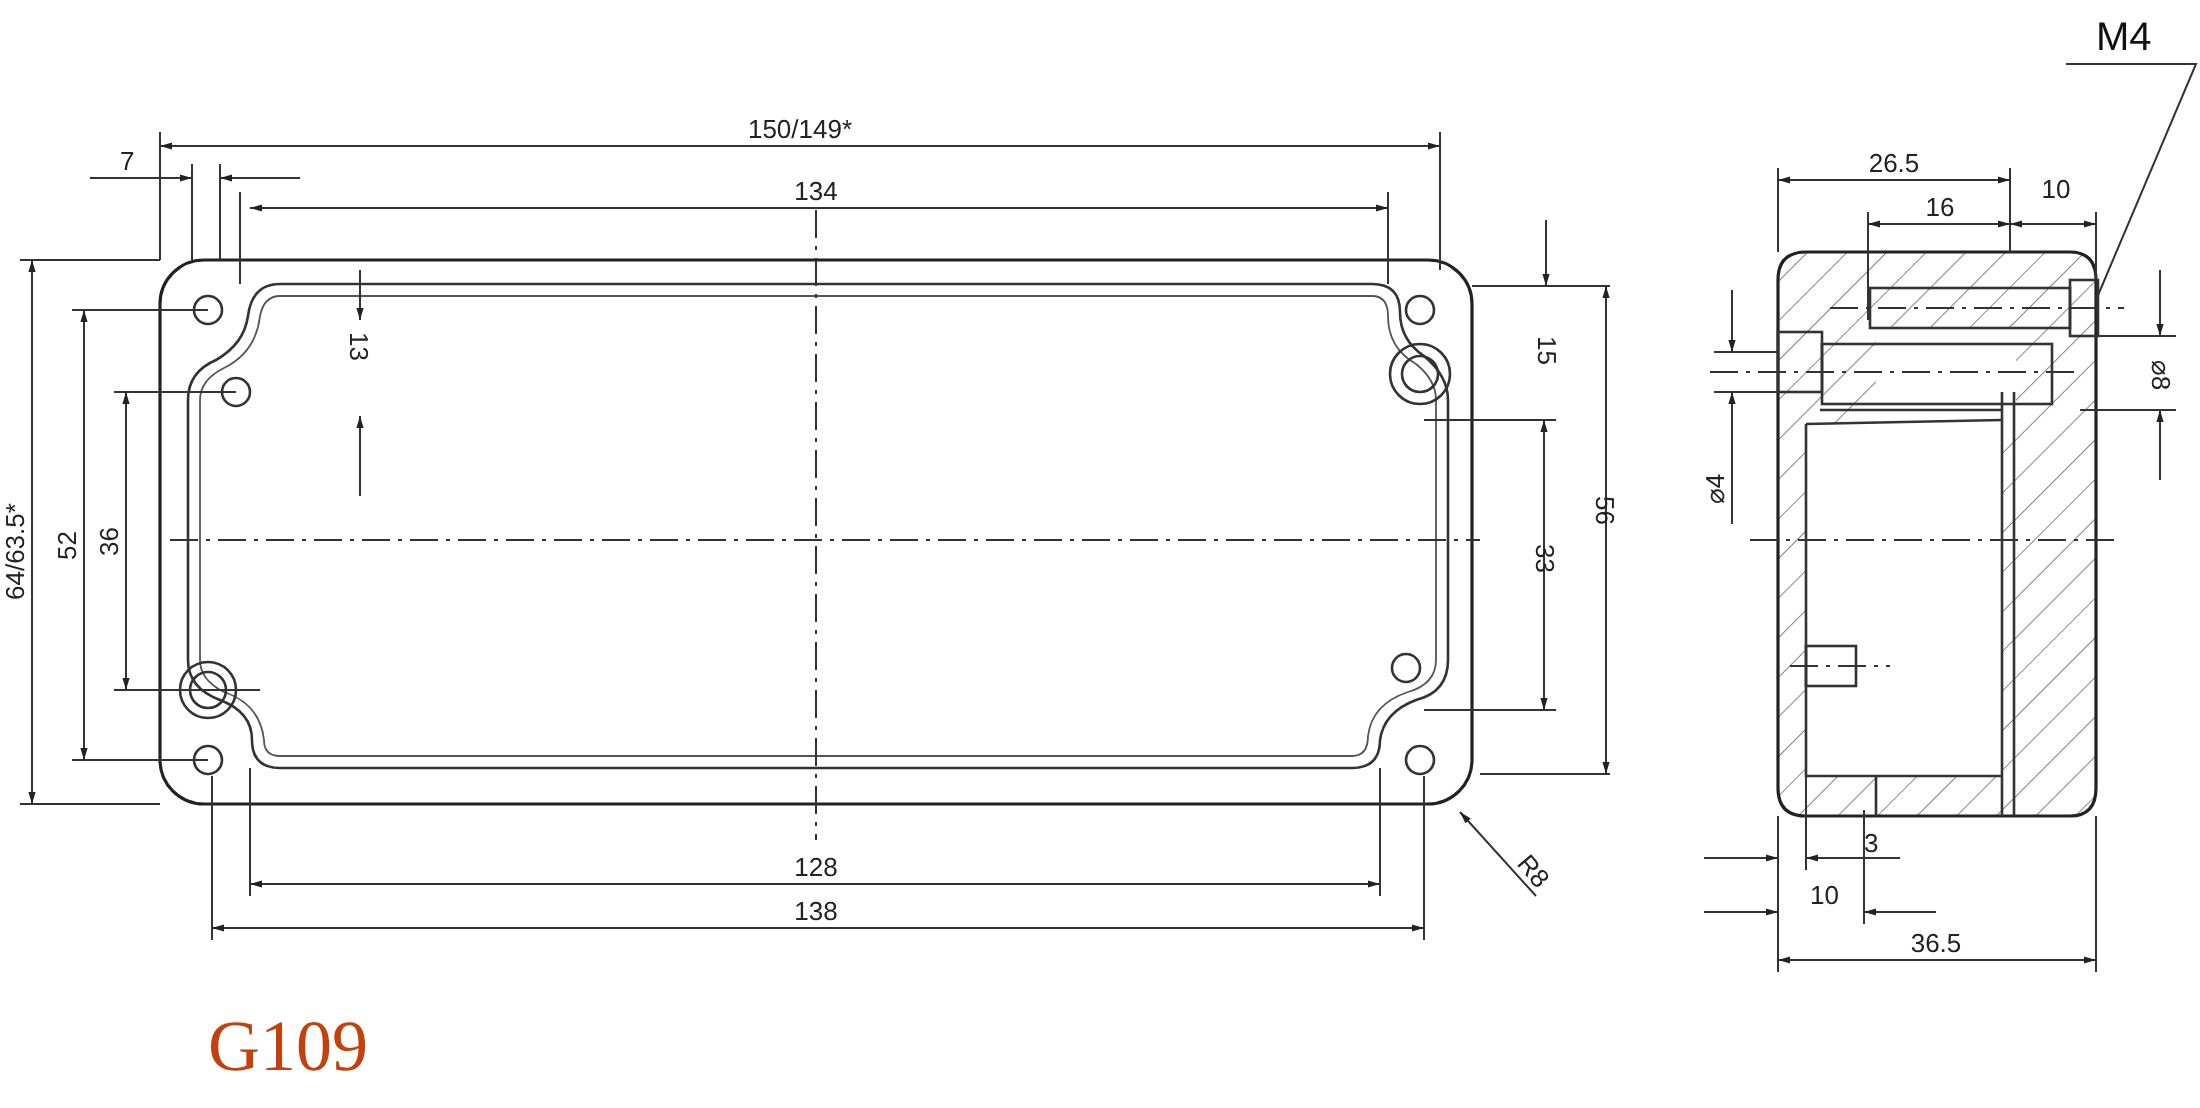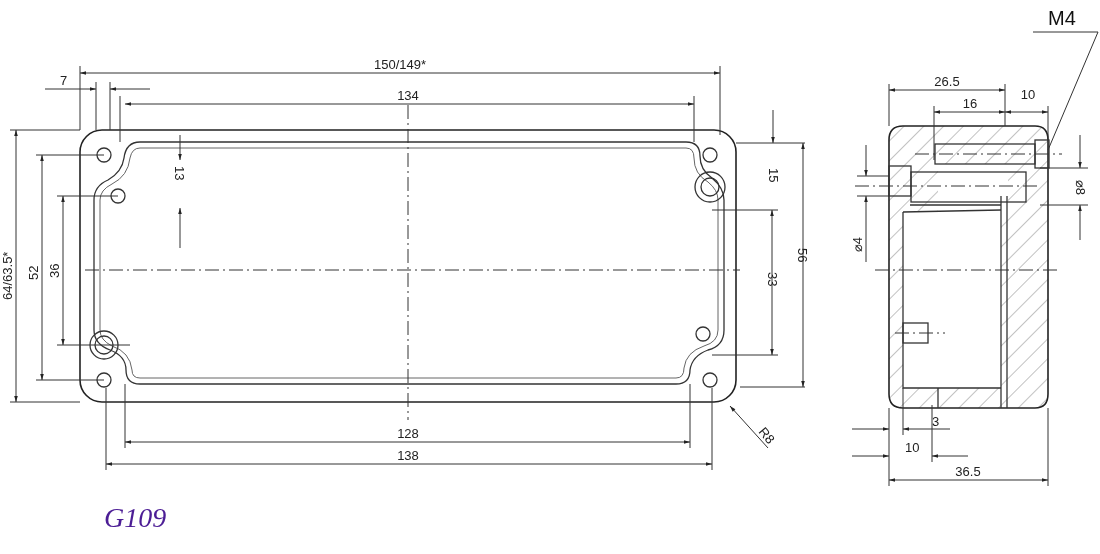--- a/index.html
+++ b/index.html
@@ -6,21 +6,21 @@
   body { width:1100px; height:554px; overflow:hidden; position:relative; font-family:"Liberation Sans", sans-serif; }
   svg { position:absolute; left:0; top:0; }
   .ln { stroke:#333; stroke-width:1.3; fill:none; }
   .thk { stroke:#222; stroke-width:1.6; fill:none; }
   .thin { stroke:#555; stroke-width:0.9; fill:none; }
   .dim { stroke:#333; stroke-width:1; fill:none; }
   .ctr { stroke:#333; stroke-width:1; fill:none; stroke-dasharray:14 4 2 4; }
   .hatch { fill:url(#hatch); stroke:none; }
   .lbl { font-family:"Liberation Sans", sans-serif; font-size:13px; fill:#222; }
   .lbl-big { font-family:"Liberation Sans", sans-serif; font-size:20px; fill:#111; }
-  .model { position:absolute; left:104px; top:502px; font-family:"Liberation Serif", serif; font-style:italic; font-size:28px; color:#4c1d95; }
+  .model { position:absolute; left:104px; top:502px; font-family:"Liberation Serif", serif; font-size:36px; color:#c2410c; }
 </style>
 </head>
 <body>
 
 <svg width="1100" height="554" viewBox="0 0 1100 554">
   <defs>
     <marker id="arr" viewBox="0 0 10 10" refX="10" refY="5" markerWidth="9" markerHeight="6" orient="auto-start-reverse">
       <path d="M0,2 L10,5 L0,8 z" fill="#222"></path>
     </marker>
     <pattern id="hatch" width="14" height="14" patternUnits="userSpaceOnUse" patternTransform="rotate(45)">

